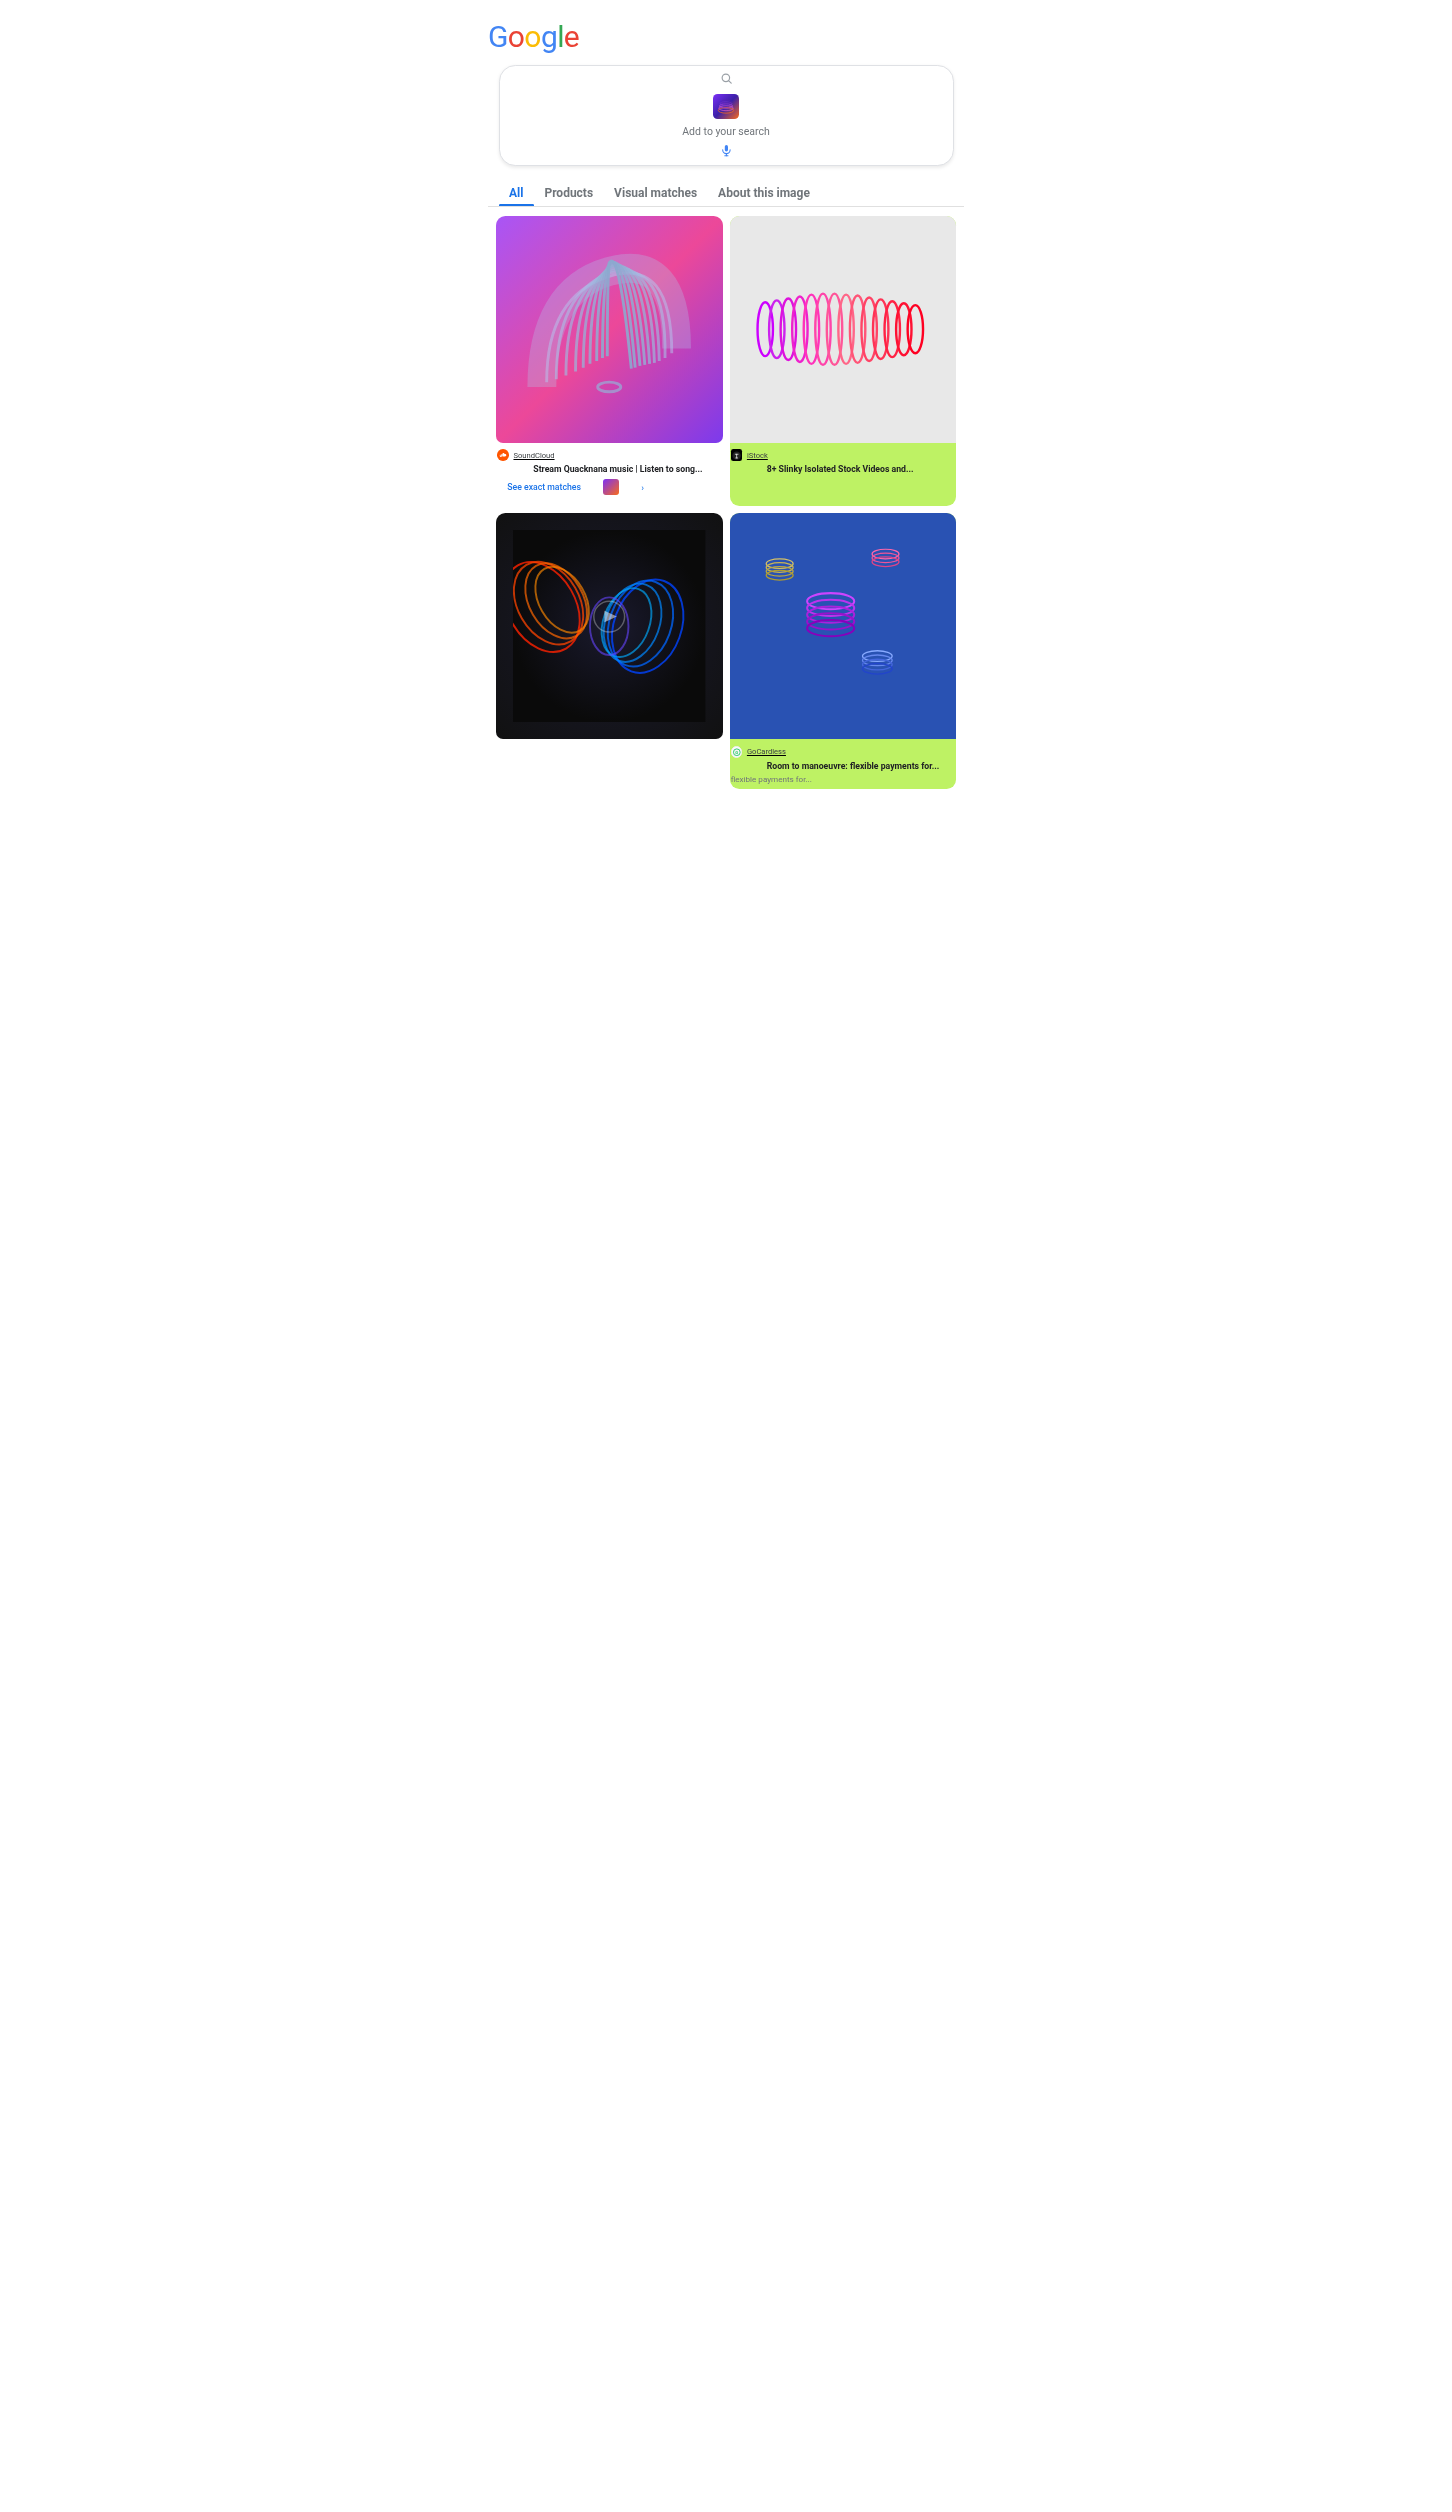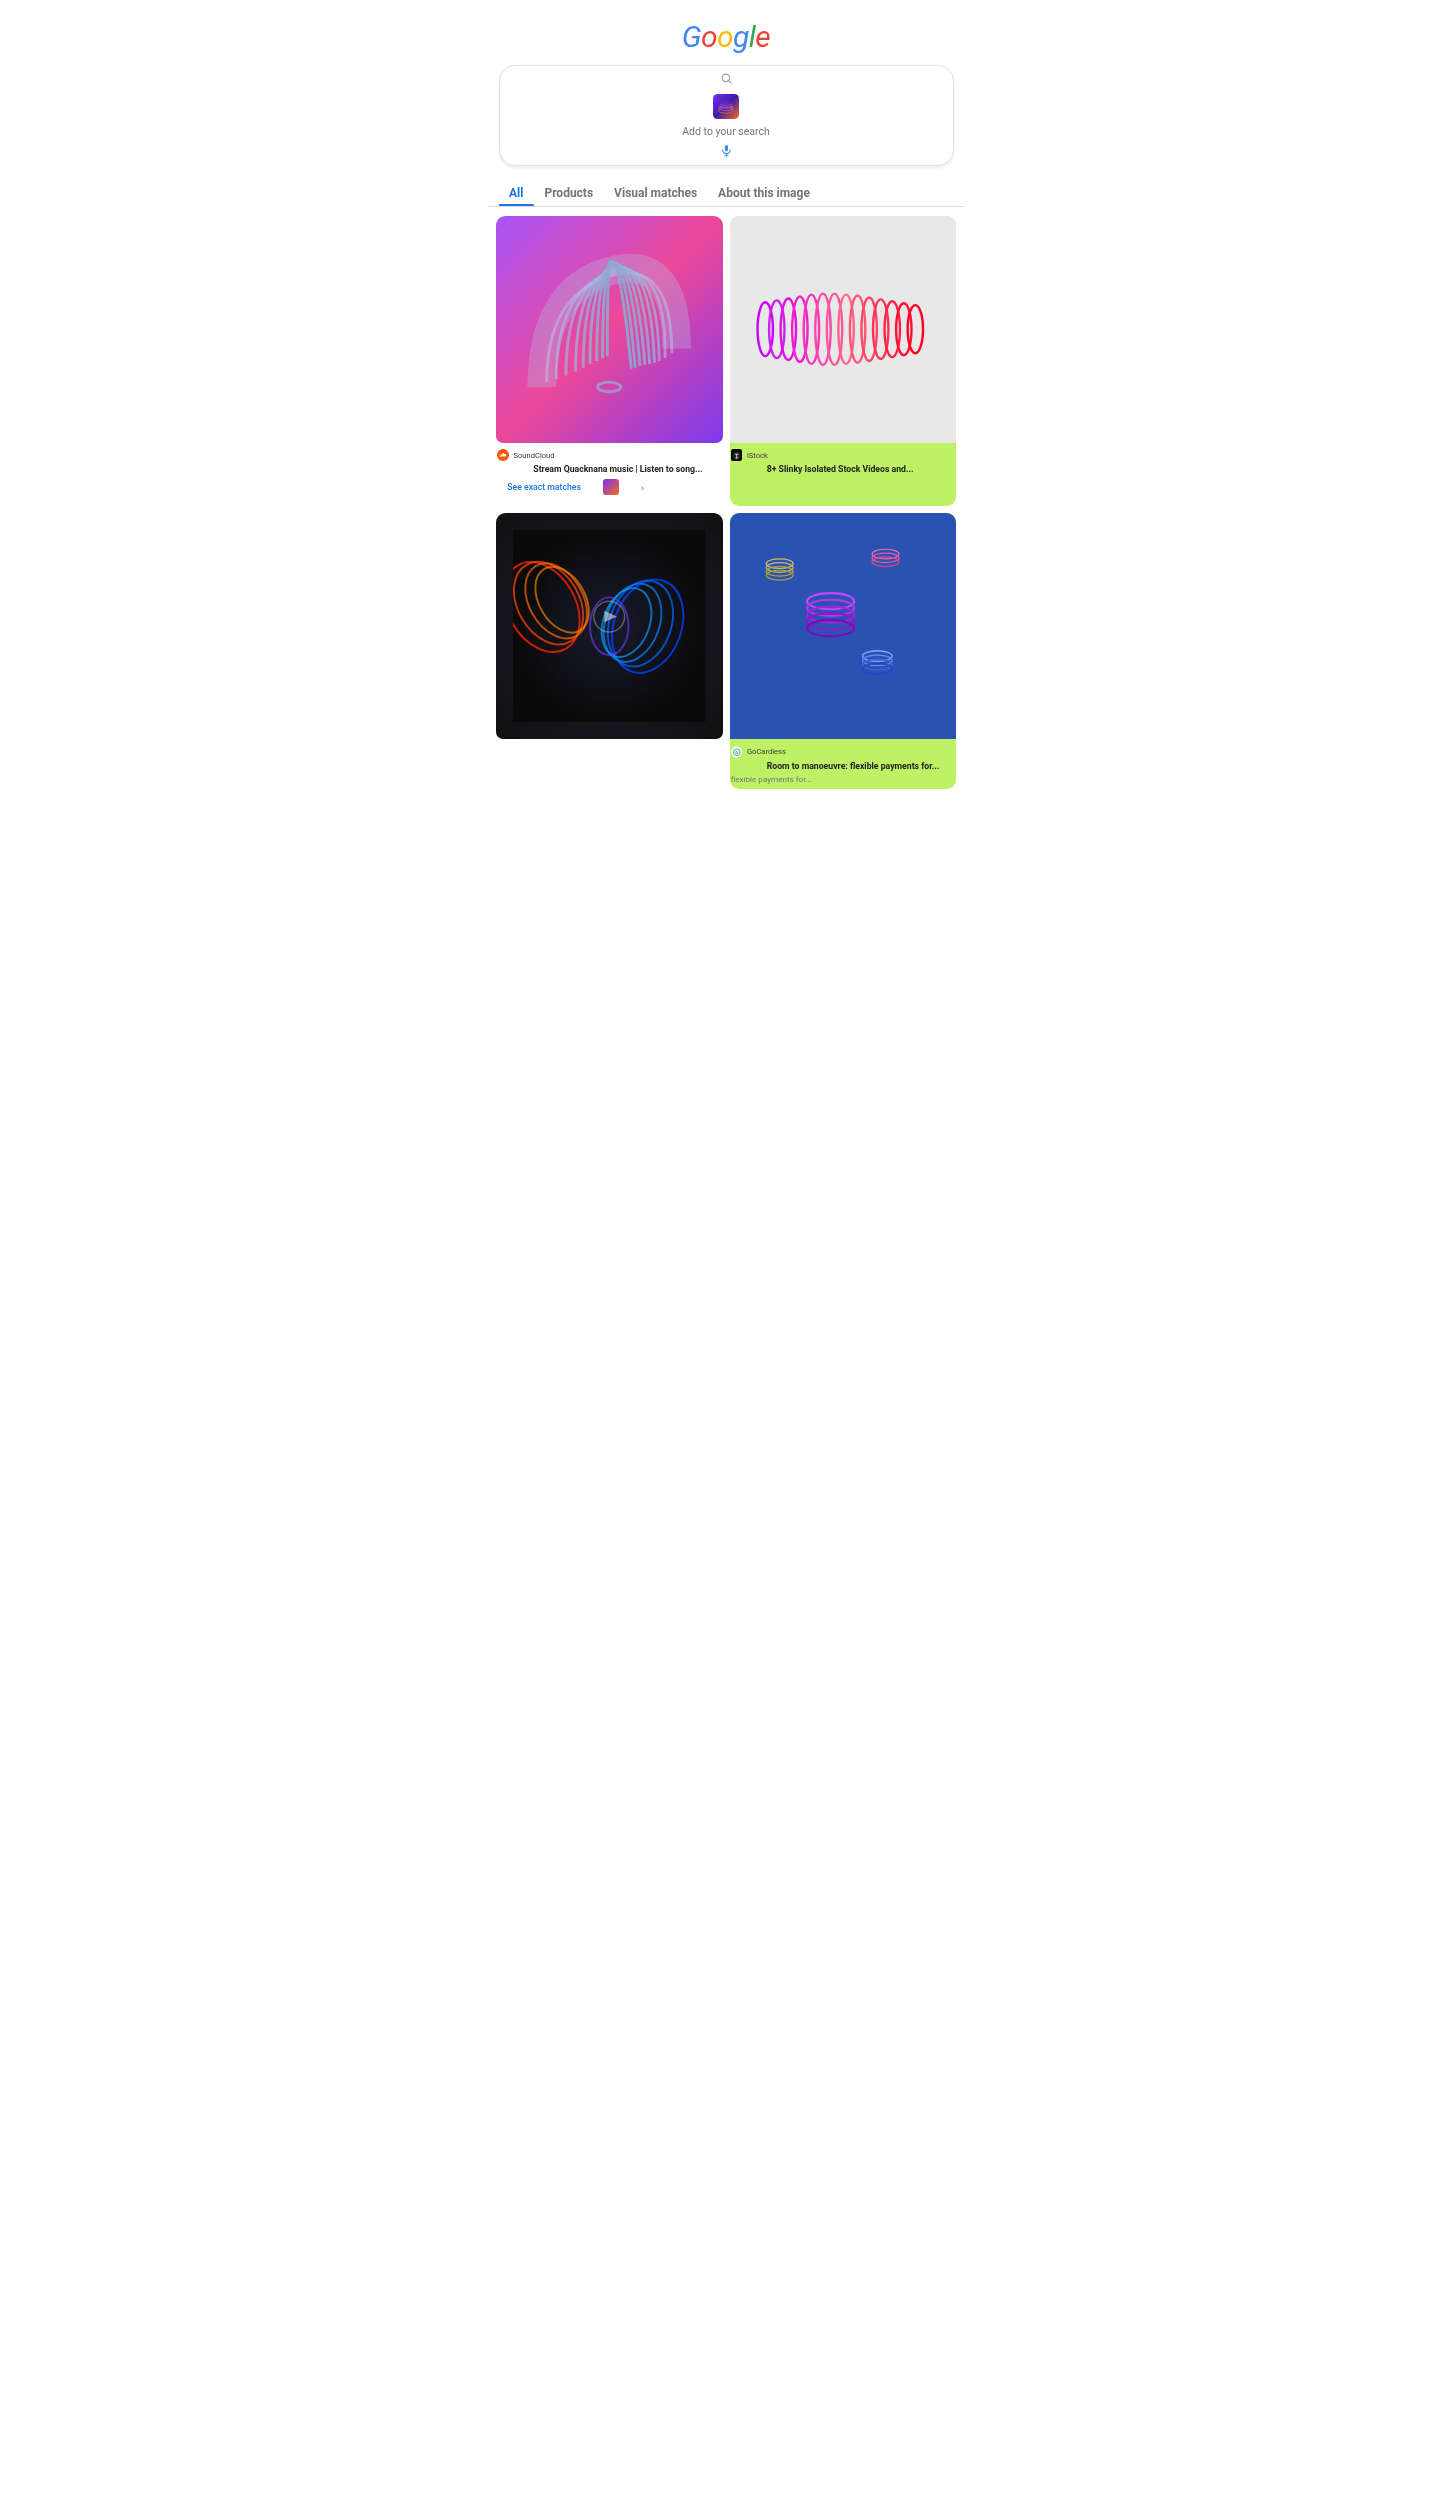--- a/index.html
+++ b/index.html
@@ -9,23 +9,21 @@
       font-family: 'Google Sans', Roboto, Arial, sans-serif;
       background: #fff;
       max-width: 476px;
       margin: 0 auto;
       overflow-x: hidden;
     }
 
     
     .header {
       display: flex;
-      justify-content: center;
       padding: 18.6px 0 11.6px;
-      font-style: italic;
     }
 
     .google-logo {
       font-size: 30px;
       font-weight: 400;
       letter-spacing: -0.6px;
     }
     .g-blue { color: #4285F4; }
     .g-red { color: #EA4335; }
     .g-yellow { color: #FBBC05; }
@@ -176,20 +174,21 @@
       align-items: center;
       justify-content: center;
       overflow: hidden;
     }
 
     .source-row {
       display: flex;
       align-items: center;
       gap: 4.6px;
       padding: 4.6px 0 1.7px;
+      text-decoration: underline;
     }
     .source-favicon {
       width: 11.6px;
       height: 11.6px;
       border-radius: 50%;
       flex-shrink: 0;
       display: flex;
       align-items: center;
       justify-content: center;
       font-size: 6.4px;

